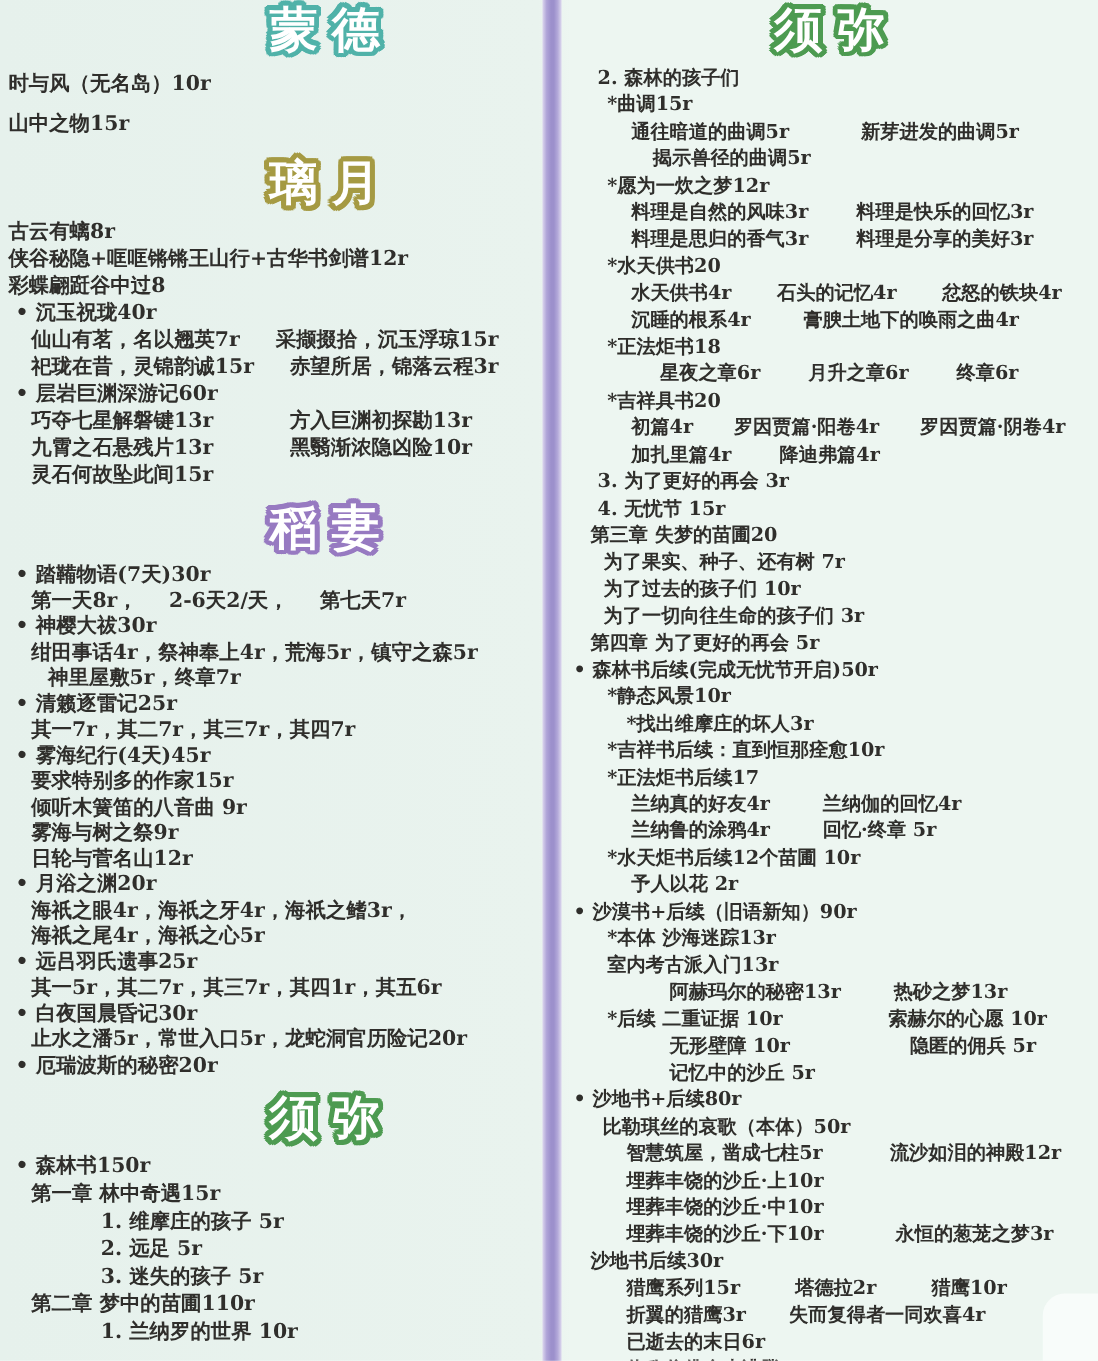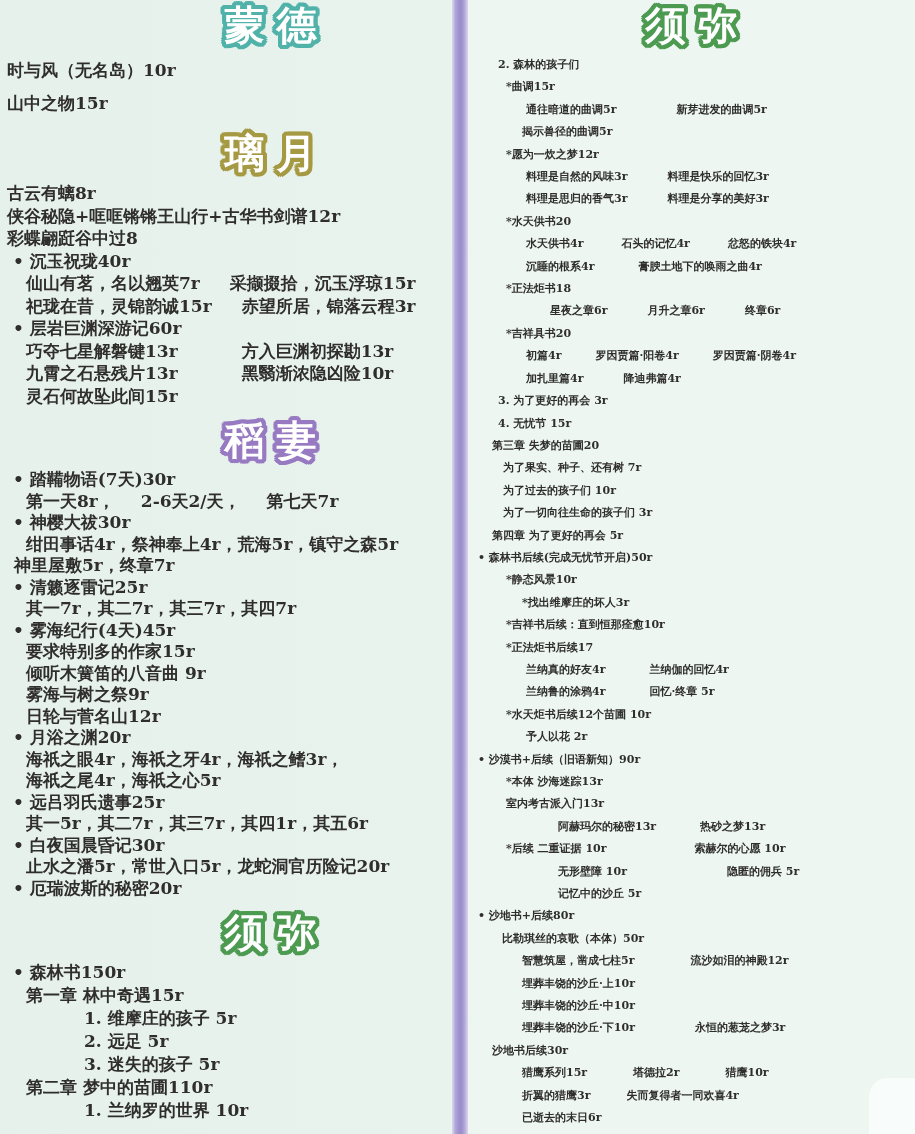--- a/index.html
+++ b/index.html
@@ -22,21 +22,21 @@
     color:#ffffff;margin:8px 0 4px;text-indent:12px;
     text-shadow:
       0 -4px 0 var(--hc), 0 4px 0 var(--hc), -4px 0 0 var(--hc), 4px 0 0 var(--hc),
       -3px -3px 0 var(--hc), 3px -3px 0 var(--hc), -3px 3px 0 var(--hc), 3px 3px 0 var(--hc),
       -4px -2px 0 var(--hc), 4px -2px 0 var(--hc), -4px 2px 0 var(--hc), 4px 2px 0 var(--hc),
       -2px -4px 0 var(--hc), 2px -4px 0 var(--hc), -2px 4px 0 var(--hc), 2px 4px 0 var(--hc),
       0 0 3px var(--hc);
   }
   .section:first-child .region-header{margin-top:0;}
   .line{display:flex;align-items:baseline;column-gap:40px;font-size:17px;line-height:23px;white-space:nowrap;}
-  .col-right .line{font-size:11px;}
+  .col-right .line{font-size:16px;}
   .part{flex:0 0 auto;}
   [data-sec="mondstadt"] .line{line-height:33px;}
   [data-sec="liyue"] .line{line-height:22.5px;}
   [data-sec="inazuma"] .line{line-height:21.5px;}
   [data-sec="sumeru-left"] .line{line-height:23px;}
   [data-sec="sumeru-right"] .line{line-height:22.4px;}
   .corner-blob{
     position:absolute;right:0;bottom:0;width:46px;height:56px;
     background:#f8fcfa;border-top-left-radius:18px;
   }
@@ -101,21 +101,21 @@
           <span class="part">第一天8r，</span>
           <span class="part">2-6天2/天，</span>
           <span class="part">第七天7r</span>
         </div>
         <div class="line" style="padding-left: 13px;">
           <span class="part">• 神樱大祓30r</span>
         </div>
         <div class="line" style="padding-left: 26px;">
           <span class="part">绀田事话4r，祭神奉上4r，荒海5r，镇守之森5r</span>
         </div>
-        <div class="line" style="padding-left: 14px;">
+        <div class="line" style="padding-left: 40px;">
           <span class="part">神里屋敷5r，终章7r</span>
         </div>
         <div class="line" style="padding-left: 13px;">
           <span class="part">• 清籁逐雷记25r</span>
         </div>
         <div class="line" style="padding-left: 26px;">
           <span class="part">其一7r，其二7r，其三7r，其四7r</span>
         </div>
         <div class="line" style="padding-left: 13px;">
           <span class="part">• 雾海纪行(4天)45r</span>
@@ -189,21 +189,21 @@
         <div class="line" style="padding-left: 30px;">
           <span class="part">2. 森林的孩子们</span>
         </div>
         <div class="line" style="padding-left: 38px;">
           <span class="part">*曲调15r</span>
         </div>
         <div class="line" style="padding-left: 58px; column-gap: 60px;">
           <span class="part">通往暗道的曲调5r</span>
           <span class="part">新芽进发的曲调5r</span>
         </div>
-        <div class="line" style="padding-left: 54px;">
+        <div class="line" style="padding-left: 76px;">
           <span class="part">揭示兽径的曲调5r</span>
         </div>
         <div class="line" style="padding-left: 38px;">
           <span class="part">*愿为一炊之梦12r</span>
         </div>
         <div class="line" style="padding-left: 58px; column-gap: 40px;">
           <span class="part">料理是自然的风味3r</span>
           <span class="part">料理是快乐的回忆3r</span>
         </div>
         <div class="line" style="padding-left: 58px; column-gap: 40px;">

